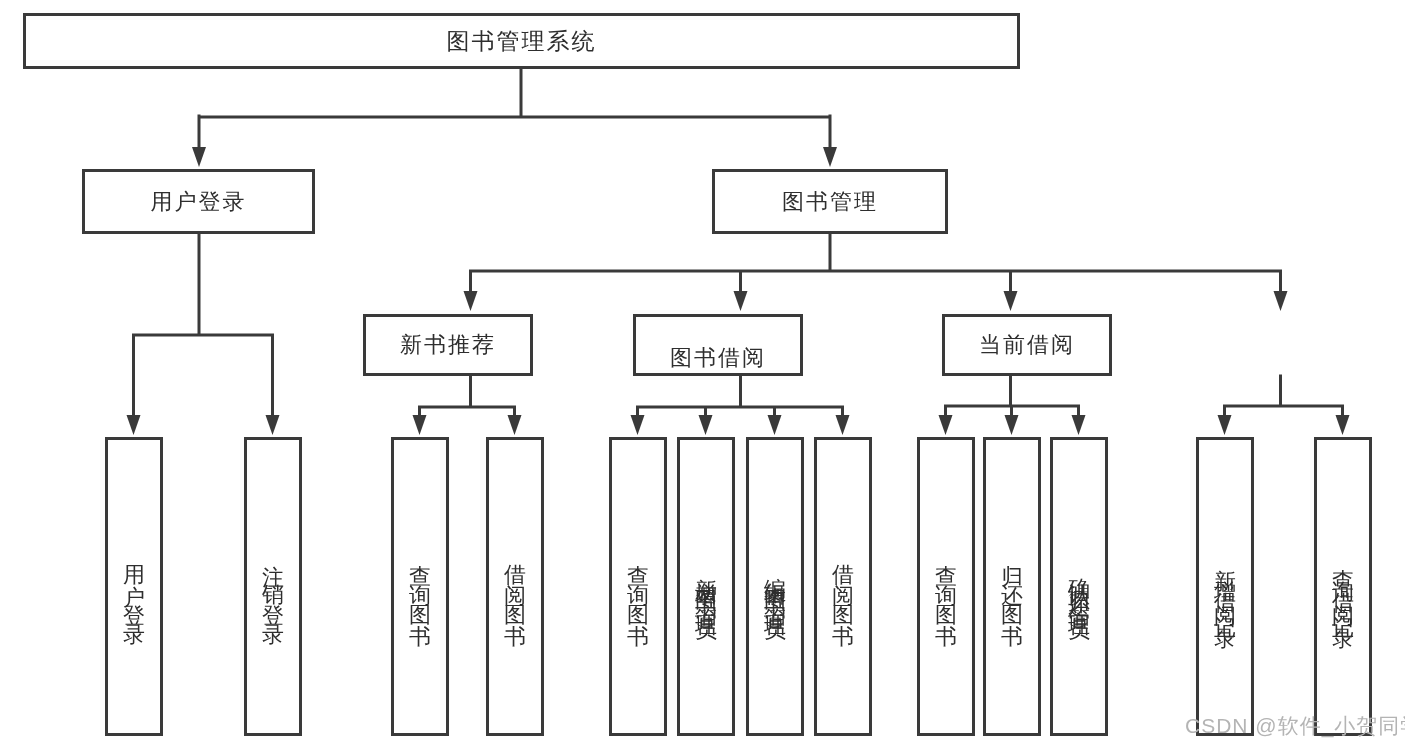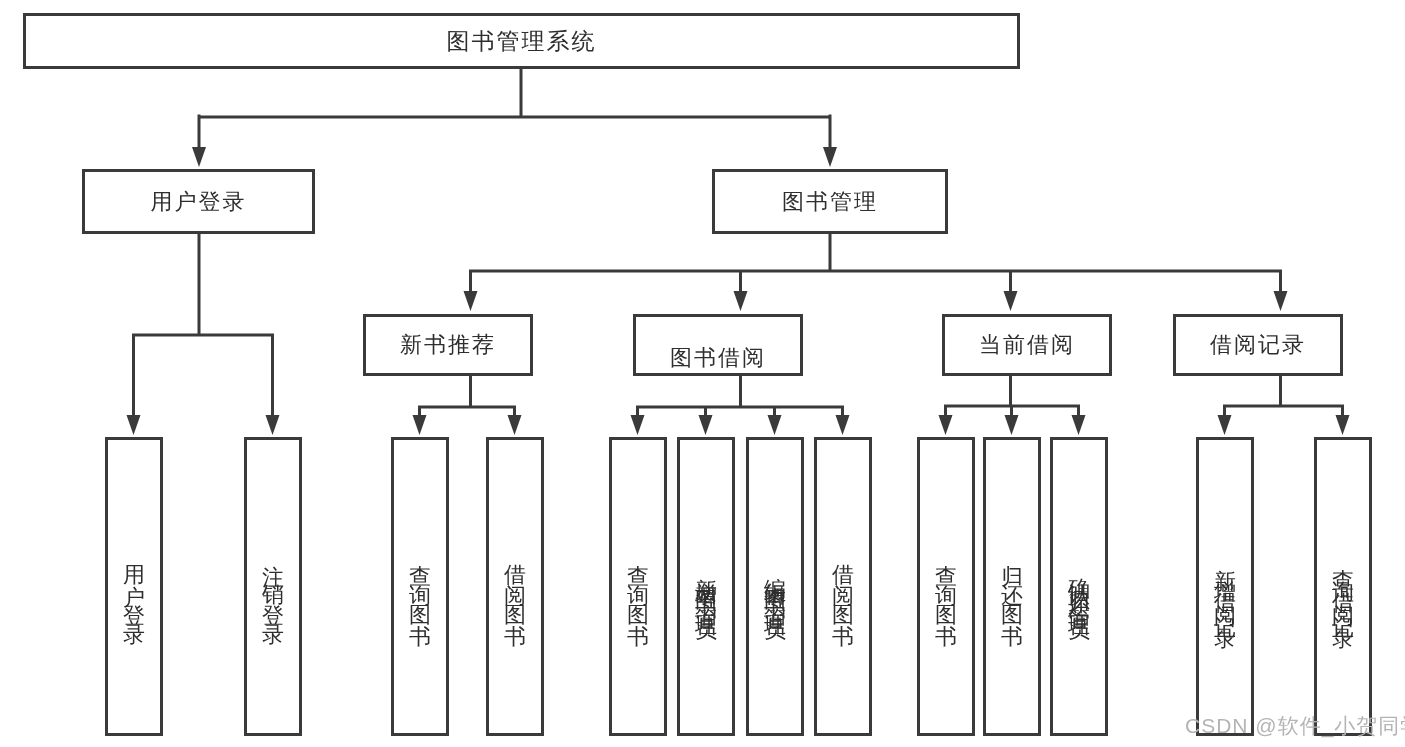--- a/index.html
+++ b/index.html
@@ -94,23 +94,20 @@
 
   <div class="node lvl3 l3a">
     <span>新书推荐</span>
   </div>
   <div class="node lvl3 l3b">
     <span>图书借阅</span>
   </div>
   <div class="node lvl3 l3c">
     <span>当前借阅</span>
   </div>
-  <div class="node lvl3 l3d">
-    <span>借阅记录</span>
-  </div>
 
   <div class="node leaf" style="left:105px">
     <span class="v-text" style="letter-spacing: 20px;">用户登录</span>
   </div>
   <div class="node leaf" style="left:244px">
     <span class="v-text" style="letter-spacing: 20px;">注销登录</span>
   </div>
 
   <div class="node leaf" style="left:391px">
     <span class="v-text" style="letter-spacing: 20px;">查询图书</span>

